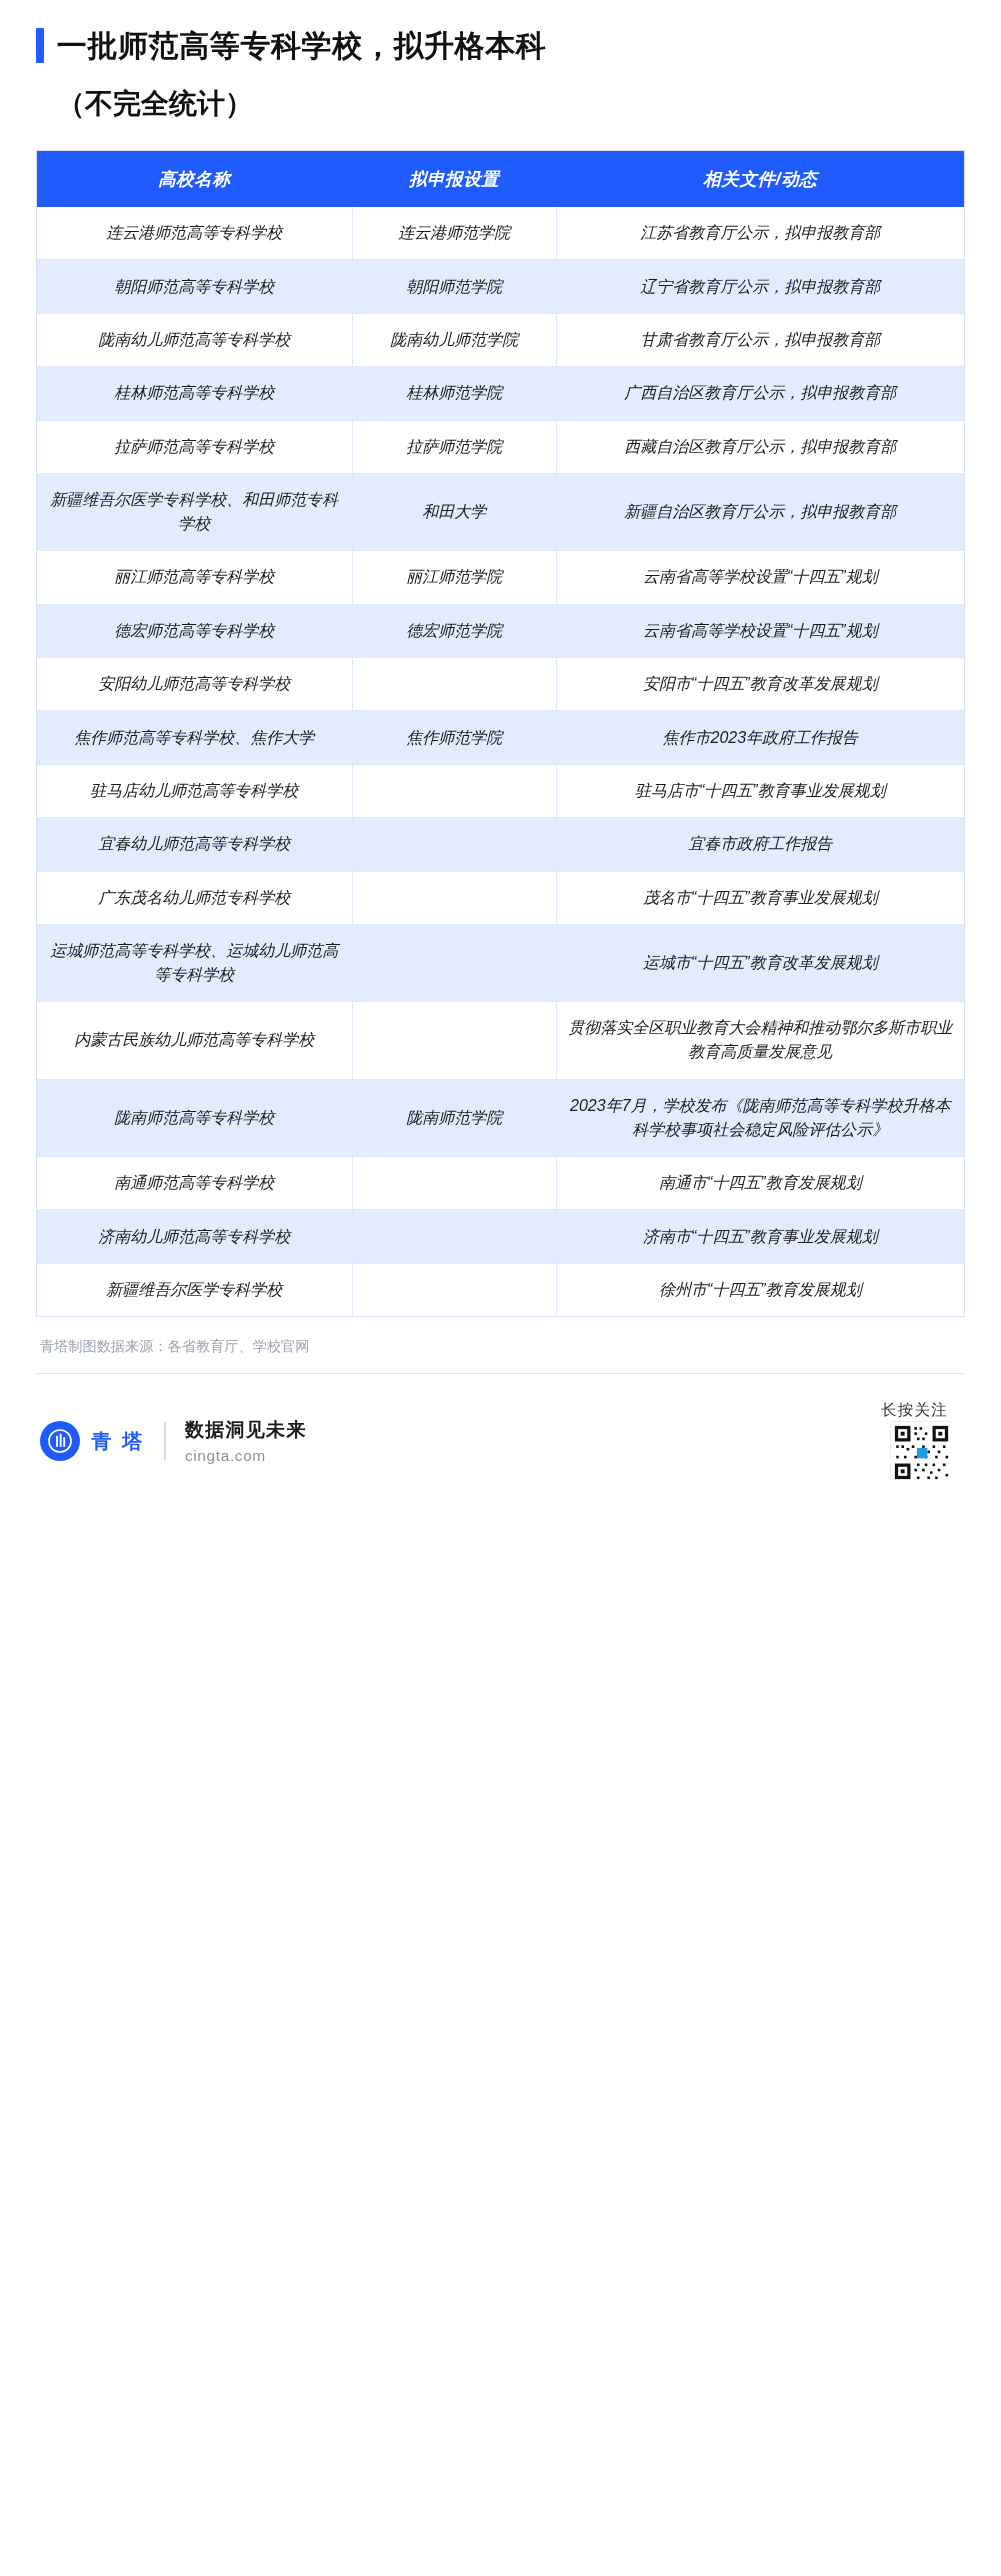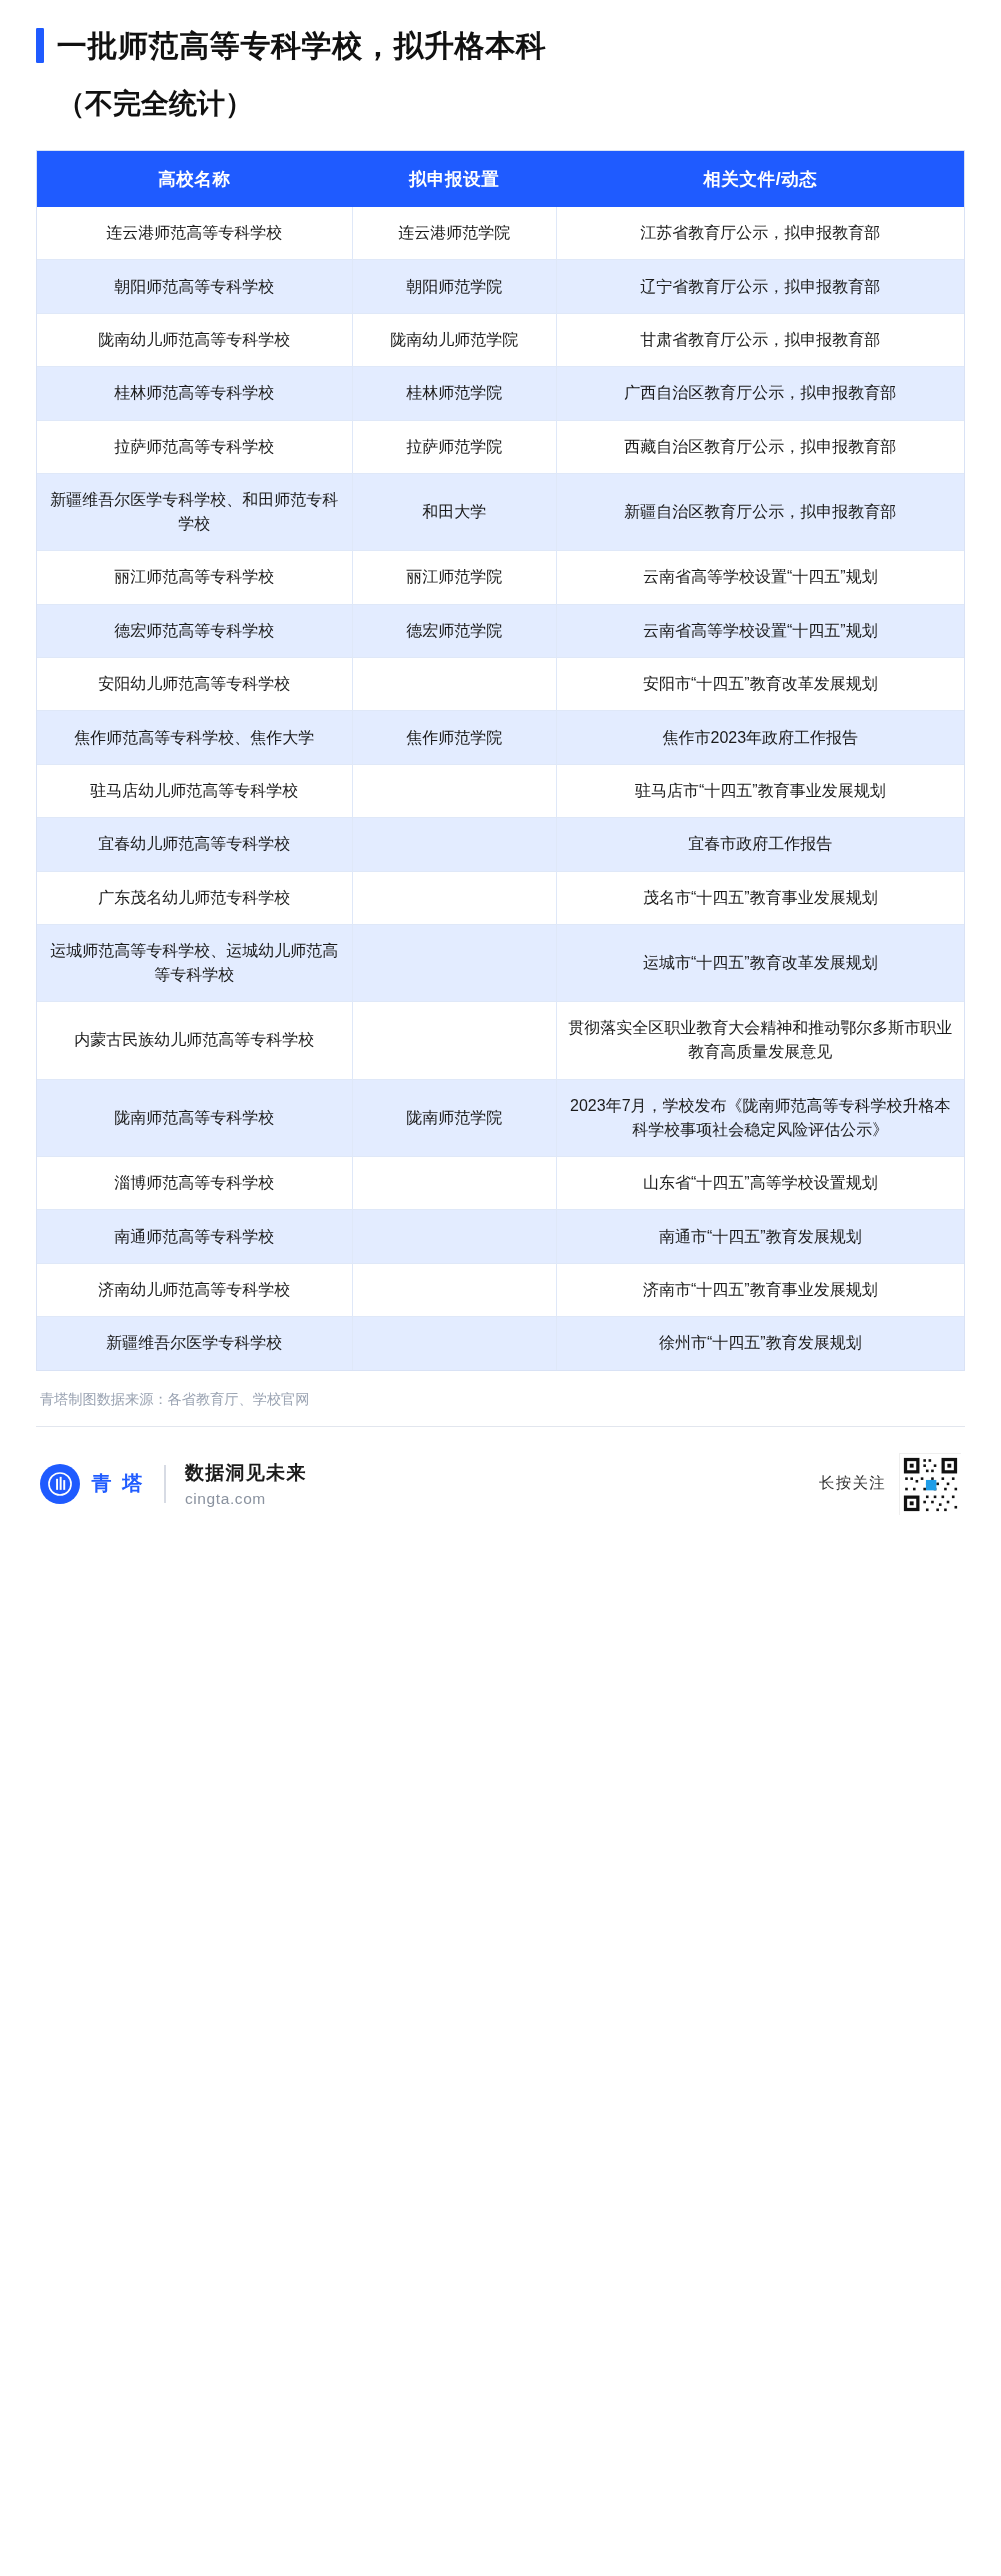--- a/index.html
+++ b/index.html
@@ -47,20 +47,21 @@
     font-weight: bold;
     color: #111;
   }
   
   .table-wrap {
     margin-top: 27px;
     border: 0.6px solid #d9e2f5;
     background: #bef264;
     position: relative;
     overflow: hidden;
+    font-style: italic;
   }
   table.data {
     width: 100%;
     border-collapse: collapse;
     table-layout: fixed;
     position: relative;
     z-index: 2;
   }
   table.data th {
     background: #1f5bff;
@@ -166,20 +167,21 @@
   .brand-slogan-sub {
     font-size: 15.5px;
     color: #8a929f;
     margin-top: 3.9px;
     letter-spacing: 0.6px;
   }
   .brand-right {
     margin-left: auto;
     display: flex;
     align-items: center;
+    flex-direction: column;
   }
   .press-label {
     font-size: 15.5px;
     color: #333;
     margin-right: 13px;
     letter-spacing: 1.3px;
   }
   .qr {
     width: 62px; height: 62px;
     background: #ffffff;
@@ -304,25 +306,20 @@
         </tr>
         <tr>
           <td>内蒙古民族幼儿师范高等专科学校</td>
           <td></td>
           <td>贯彻落实全区职业教育大会精神和推动鄂尔多斯市职业教育高质量发展意见</td>
         </tr>
         <tr>
           <td>陇南师范高等专科学校</td>
           <td>陇南师范学院</td>
           <td>2023年7月，学校发布《陇南师范高等专科学校升格本科学校事项社会稳定风险评估公示》</td>
-        </tr>
-        <tr>
-          <td>淄博师范高等专科学校</td>
-          <td></td>
-          <td>山东省“十四五”高等学校设置规划</td>
         </tr>
         <tr>
           <td>南通师范高等专科学校</td>
           <td></td>
           <td>南通市“十四五”教育发展规划</td>
         </tr>
         <tr>
           <td>济南幼儿师范高等专科学校</td>
           <td></td>
           <td>济南市“十四五”教育事业发展规划</td>

